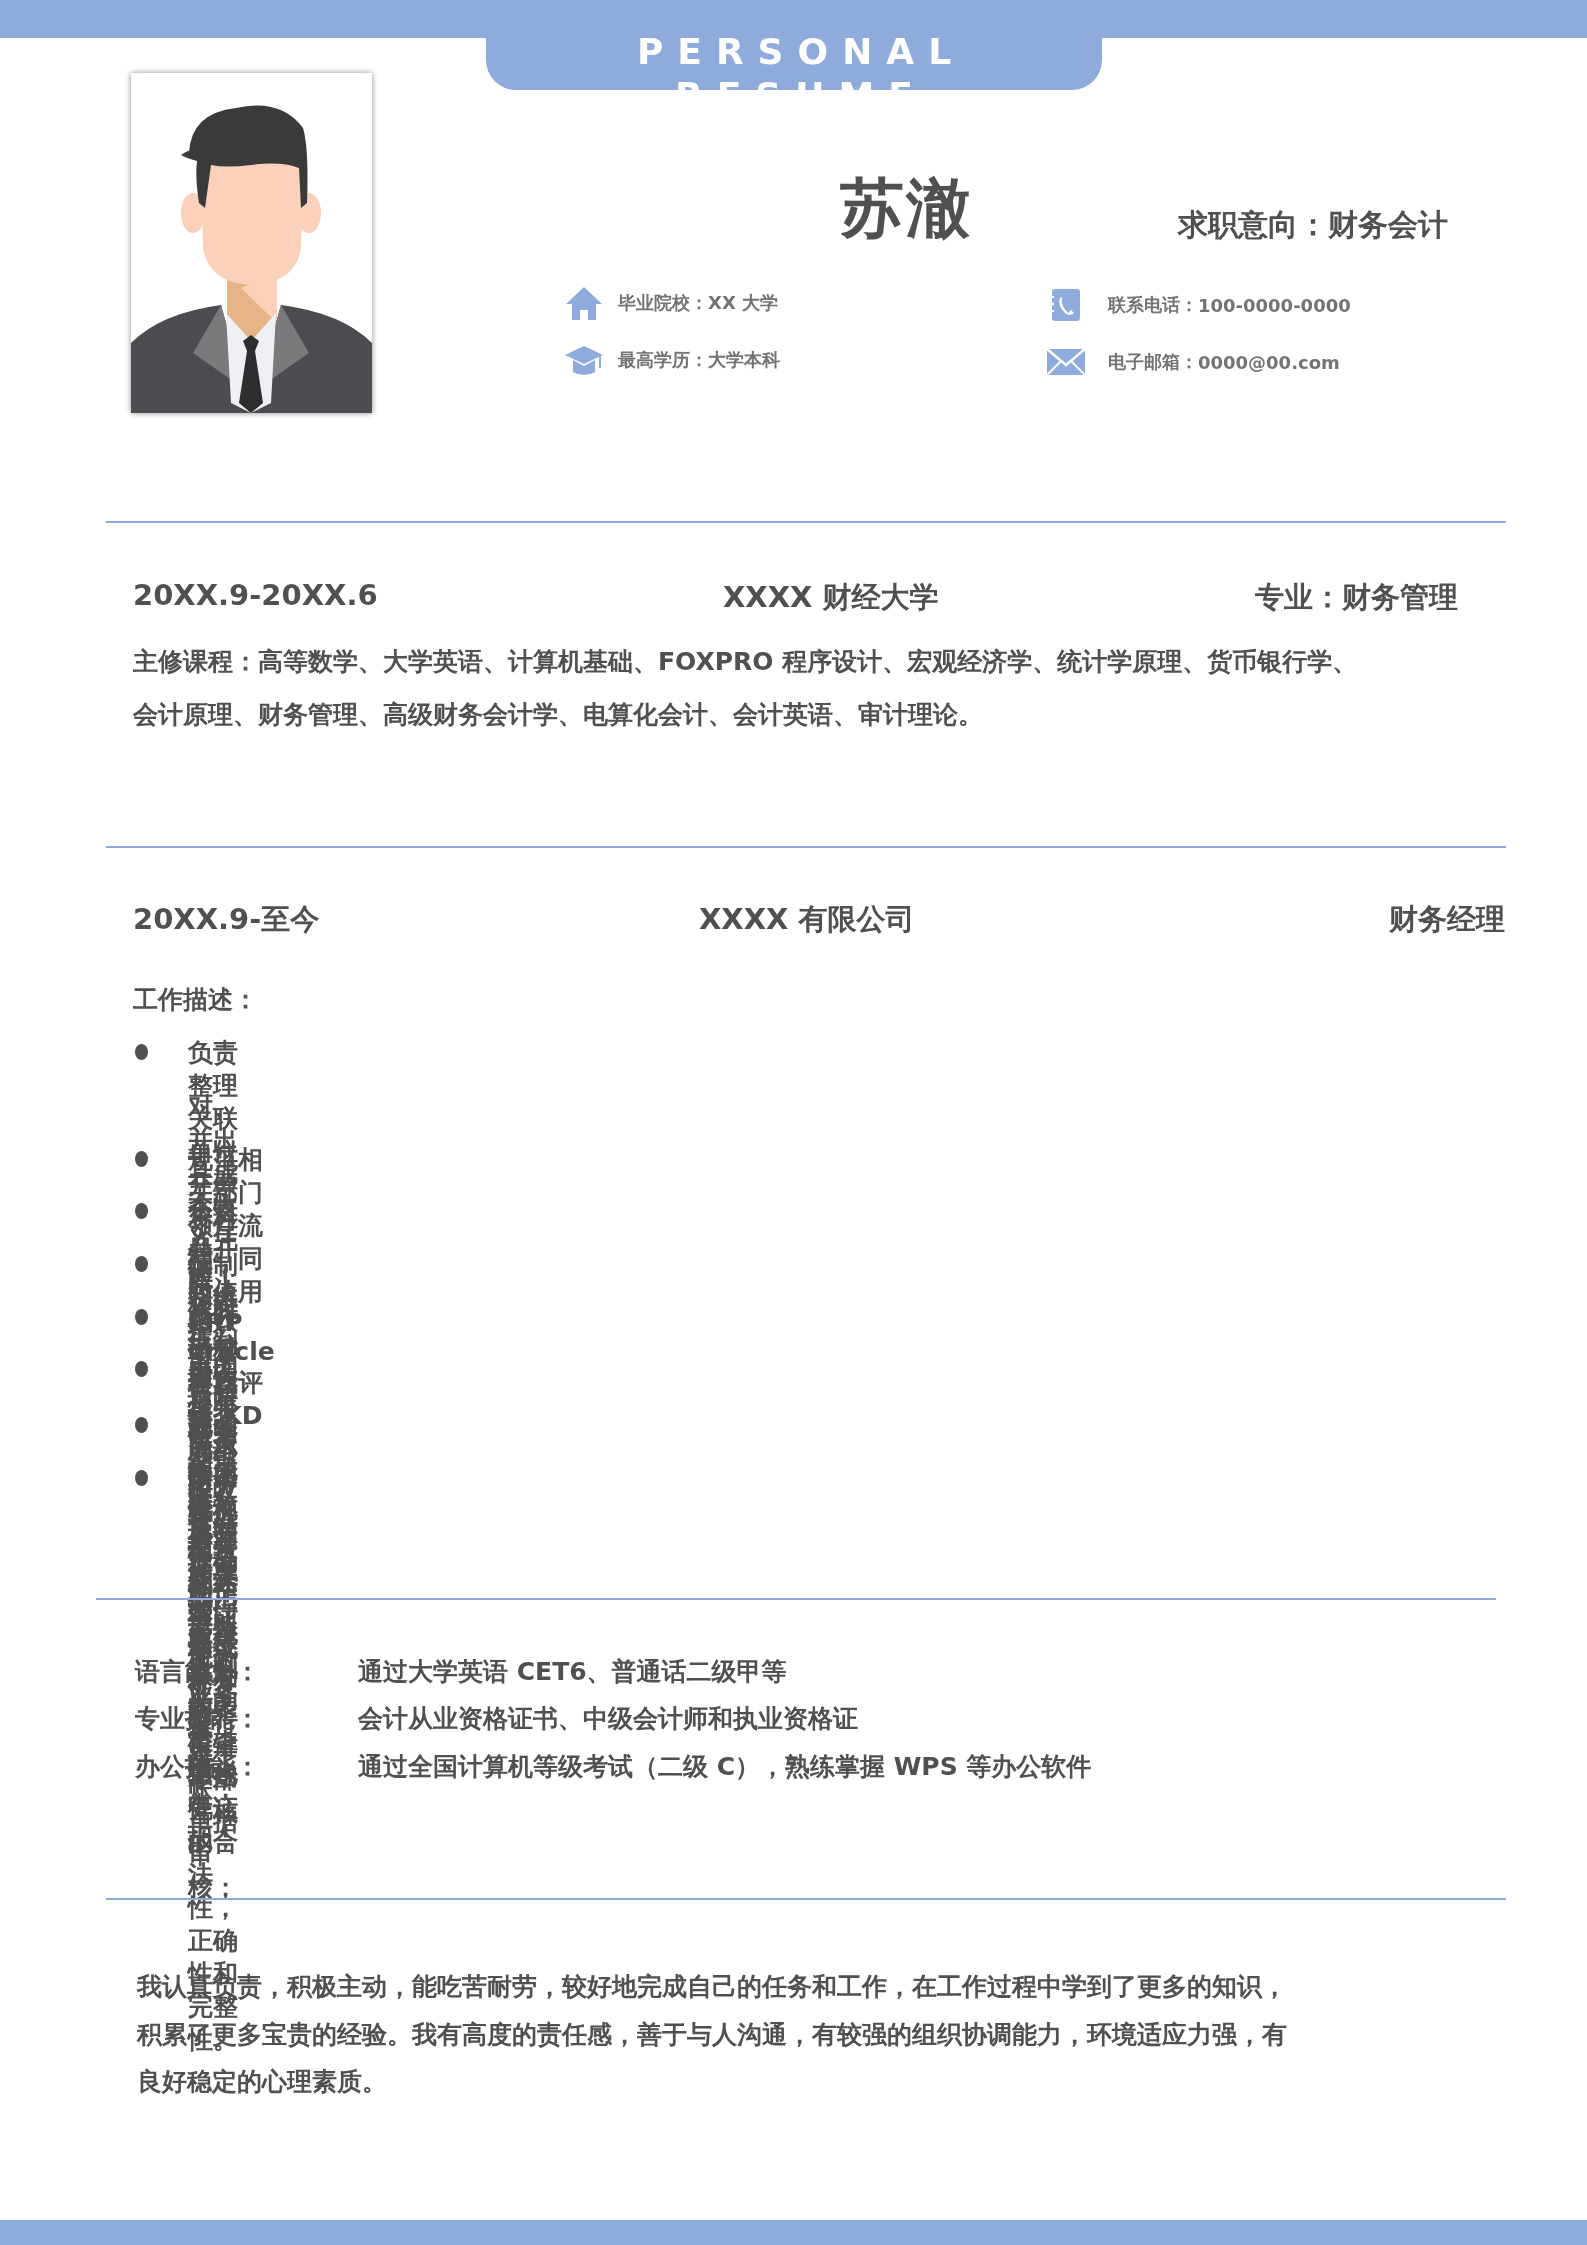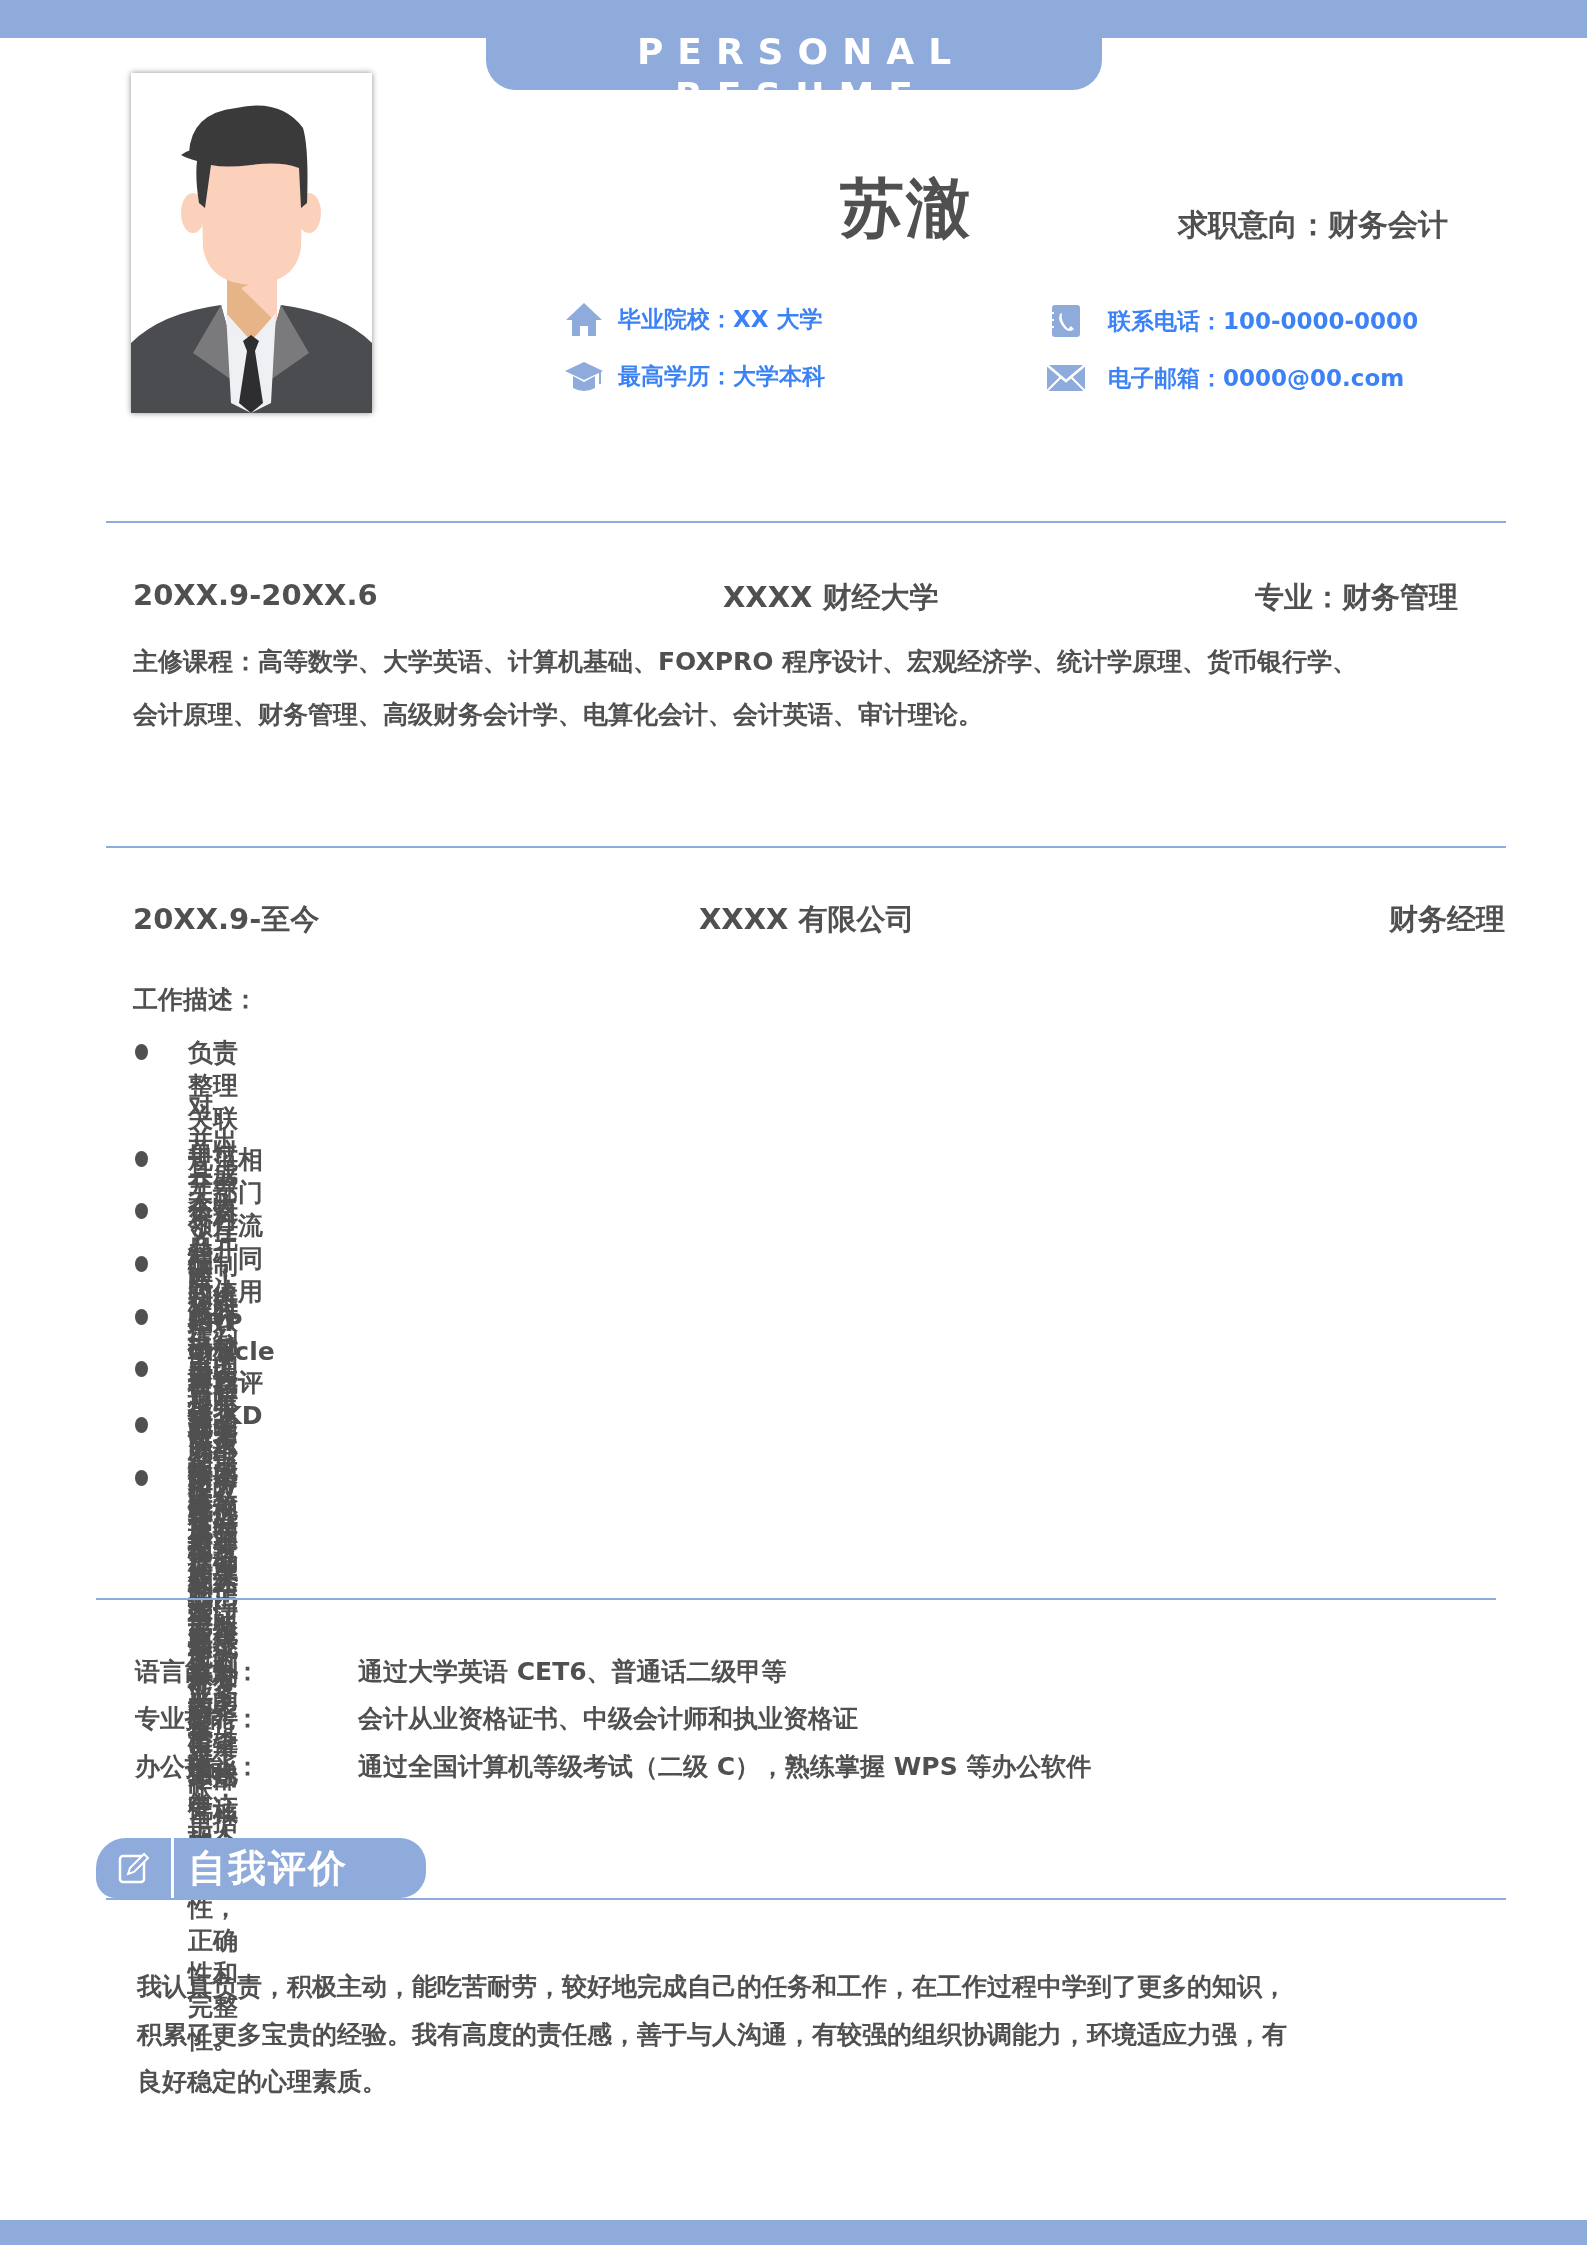--- a/index.html
+++ b/index.html
@@ -17,21 +17,21 @@
     border-radius:0 0 30px 30px;
     color:#ffffff; font-size:36px; letter-spacing:14px; font-weight:bold;
     text-align:center; line-height:44px; padding-left:14px; box-sizing:border-box;
   }
   .photo {
     left:131px; top:73px; width:241px; height:340px; background:#fff;
     box-shadow:0 0 6px rgba(0,0,0,0.45); overflow:hidden;
   }
   .name { left:840px; top:165px; font-size:64px; font-weight:bold; color:#505050; letter-spacing:2px; }
   .objective { left:1178px; top:205px; font-size:30px; font-weight:bold; color:#505050; }
-  .info { font-size:23px; font-weight:bold; color:#3b82f6; display:flex; align-items:center;margin-top:16px; }
+  .info { font-size:18px; font-weight:bold; color:#737373; display:flex; align-items:center; }
   .info .ico { width:40px; height:40px; margin-right:14px; display:flex; align-items:center; justify-content:center; }
   .info.right .ico { margin-right:22px; }
 
   .sec-head { height:62px; }
   .sec-pill {
     position:absolute; left:0; top:0; width:330px; height:60px; background:#8eabdc;
     border-radius:30px 26px 26px 20px;
   }
   .sec-pill .divider { position:absolute; left:75px; top:0; width:3px; height:60px; background:#fff; }
   .sec-pill .sec-ico { position:absolute; left:20px; top:12px; width:36px; height:36px; }
@@ -185,28 +185,18 @@
 </div>
 
 <div class="abs body-txt" style="left:135px; top:1655px;">语言能力：</div>
 <div class="abs body-txt" style="left:358px; top:1655px;">通过大学英语 CET6、普通话二级甲等</div>
 <div class="abs body-txt" style="left:135px; top:1702px;">专业技能：</div>
 <div class="abs body-txt" style="left:358px; top:1702px;">会计从业资格证书、中级会计师和执业资格证</div>
 <div class="abs body-txt" style="left:135px; top:1750px;">办公技能：</div>
 <div class="abs body-txt" style="left:358px; top:1750px;">通过全国计算机等级考试（二级 C），熟练掌握 WPS 等办公软件</div>
 
 <div class="abs sec-head" style="left:96px; top:1838px; width:1410px;">
-  <div class="sec-pill">
-    <span class="sec-ico">
-      <svg width="36" height="36" viewBox="0 0 36 36">
-          <rect x="4" y="6" width="24" height="26" rx="3" stroke="#fff" stroke-width="2.5" fill="none"></rect>
-          <path d="M12 24 L14 18 L28 4 L32 8 L18 22 Z" stroke="#fff" stroke-width="2" fill="#8eabdc"></path>
-        </svg>
-    </span>
-    <div class="divider"></div>
-    <span class="sec-title">自我评价</span>
-  </div>
   <div class="sec-line" style="left:10px; top:60px; width:1400px;"></div>
 </div>
 
 <div class="abs body-txt" style="left:137px; top:1970px;">我认真负责，积极主动，能吃苦耐劳，较好地完成自己的任务和工作，在工作过程中学到了更多的知识，</div>
 <div class="abs body-txt" style="left:137px; top:2018px;">积累了更多宝贵的经验。我有高度的责任感，善于与人沟通，有较强的组织协调能力，环境适应力强，有</div>
 <div class="abs body-txt" style="left:137px; top:2065px;">良好稳定的心理素质。</div>
 
 </body></html>

